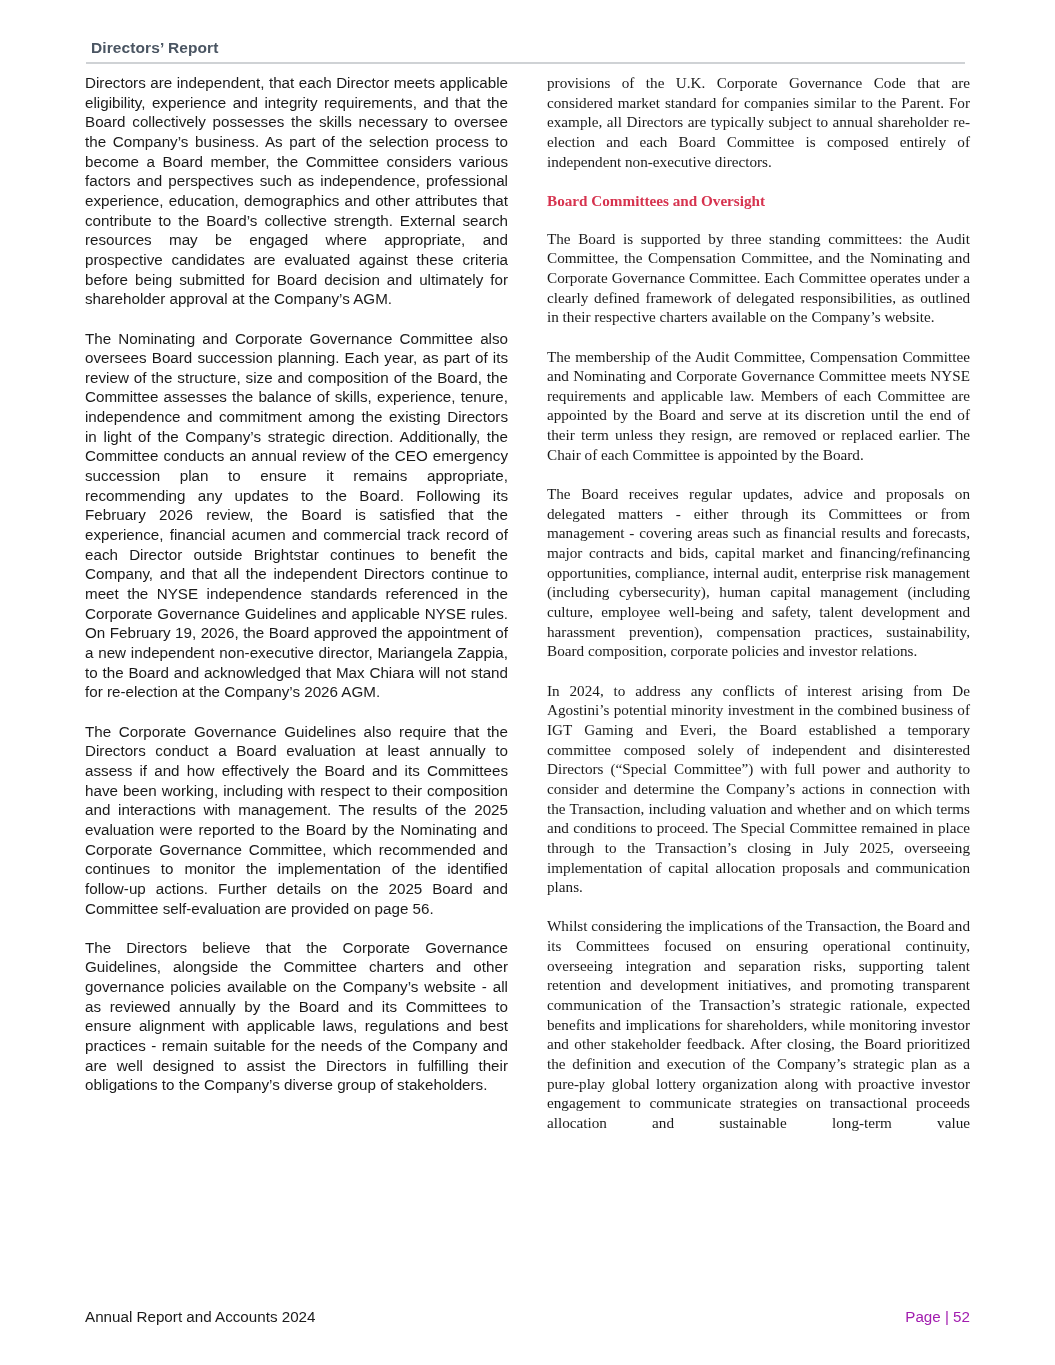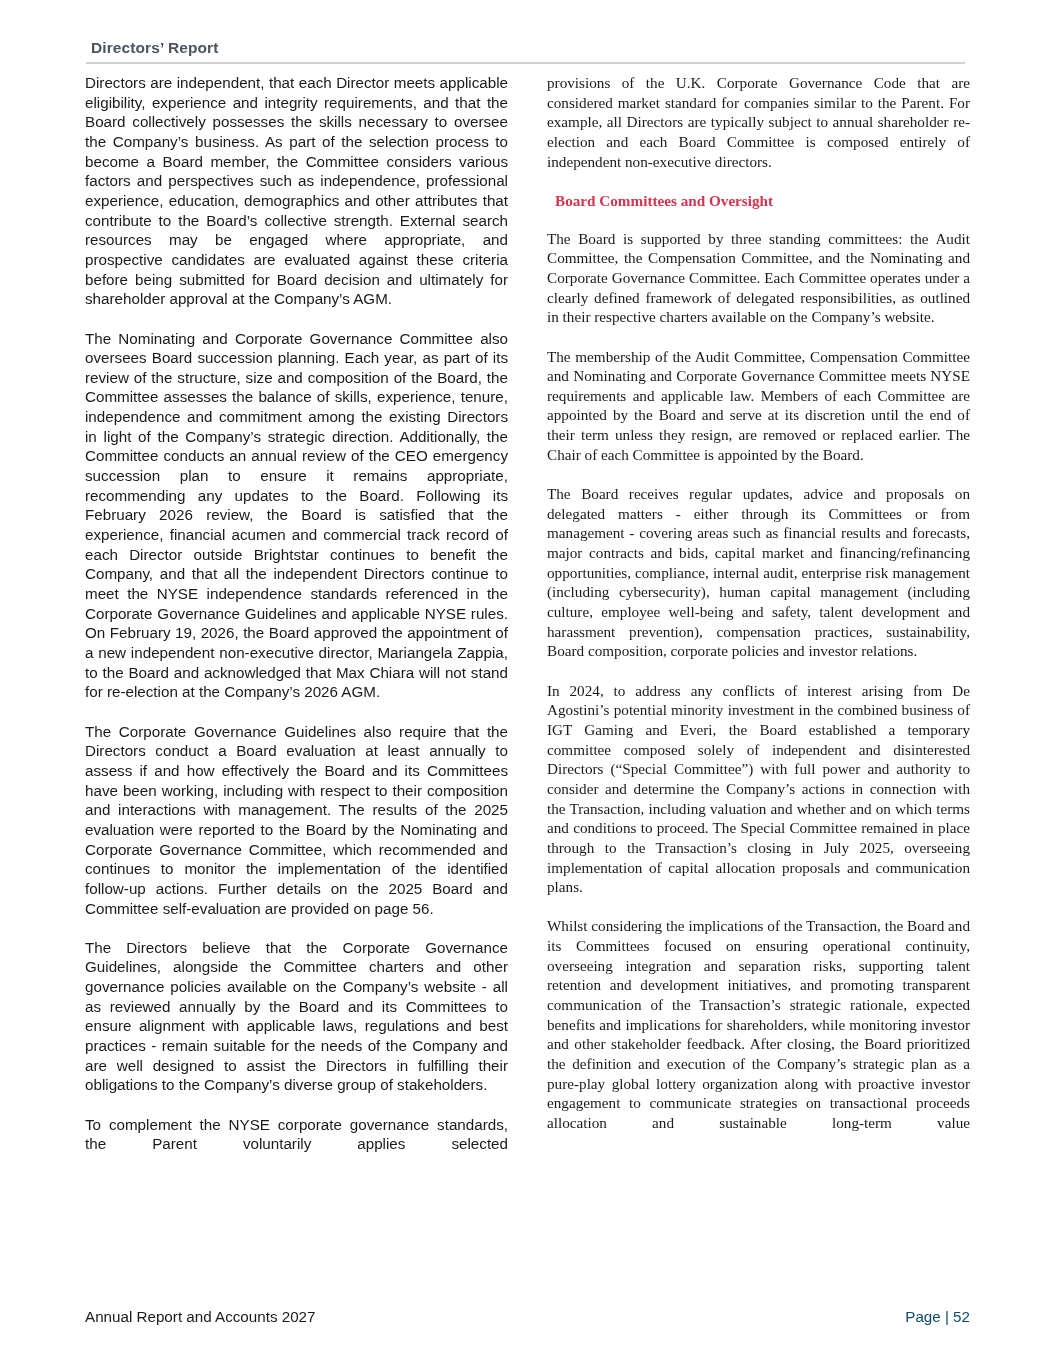--- a/index.html
+++ b/index.html
@@ -6,47 +6,46 @@
   body { width: 1055px; height: 1365px; position: relative; overflow: hidden;
          font-family: "Liberation Sans", sans-serif; color: #1a1a1a; }
   .header-title { position: absolute; left: 91px; top: 39px; font-size: 15.5px;
                   font-weight: bold; color: #4a5562; letter-spacing: 0.1px; }
   .header-rule { position: absolute; left: 86px; top: 62px; width: 879px; height: 2px; background: #cfd2d5; }
   .col { position: absolute; top: 73px; width: 423px; font-size: 15.2px; line-height: 19.65px; text-align: justify; }
   .col-left { left: 85px; }
   .col-right { left: 547px; font-family: Liberation Serif, serif; }
   .col p { margin: 0 0 19.65px 0; hyphens: none; }
   .col p.cont-end { text-align-last: justify; margin-bottom: 0; }
-  .section-heading { margin: 8px; font-weight: bold; color: #d6334f; font-size: 15.2px; line-height: 19.65px; }
+  .section-heading { margin: 0; font-weight: bold; color: #d6334f; font-size: 15.2px; line-height: 19.65px; }
   .col p.after-heading { margin-top: 18px; }
   .footer-left { position: absolute; left: 85px; top: 1308px; font-size: 15.2px; color: #1a1a1a; }
-  .footer-right { position: absolute; right: 85px; top: 1308px; font-size: 15.2px; color: #0c4a6e; }
+  .footer-right { position: absolute; right: 85px; top: 1308px; font-size: 15.2px; color: #a21caf; }
 </style>
 </head>
 <body>
 
 <div>
   <div class="header-title">Directors’ Report</div>
   <div class="header-rule"></div>
 </div>
 
 <div class="col col-left">
   <p>Directors are independent, that each Director meets applicable eligibility, experience and integrity requirements, and that the Board collectively possesses the skills necessary to oversee the Company’s business. As part of the selection process to become a Board member, the Committee considers various factors and perspectives such as independence, professional experience, education, demographics and other attributes that contribute to the Board’s collective strength. External search resources may be engaged where appropriate, and prospective candidates are evaluated against these criteria before being submitted for Board decision and ultimately for shareholder approval at the Company’s AGM.</p>
   <p>The Nominating and Corporate Governance Committee also oversees Board succession planning. Each year, as part of its review of the structure, size and composition of the Board, the Committee assesses the balance of skills, experience, tenure, independence and commitment among the existing Directors in light of the Company’s strategic direction. Additionally, the Committee conducts an annual review of the CEO emergency succession plan to ensure it remains appropriate, recommending any updates to the Board. Following its February 2026 review, the Board is satisfied that the experience, financial acumen and commercial track record of each Director outside Brightstar continues to benefit the Company, and that all the independent Directors continue to meet the NYSE independence standards referenced in the Corporate Governance Guidelines and applicable NYSE rules. On February 19, 2026, the Board approved the appointment of a new independent non-executive director, Mariangela Zappia, to the Board and acknowledged that Max Chiara will not stand for re-election at the Company’s 2026 AGM.</p>
   <p>The Corporate Governance Guidelines also require that the Directors conduct a Board evaluation at least annually to assess if and how effectively the Board and its Committees have been working, including with respect to their composition and interactions with management. The results of the 2025 evaluation were reported to the Board by the Nominating and Corporate Governance Committee, which recommended and continues to monitor the implementation of the identified follow-up actions. Further details on the 2025 Board and Committee self-evaluation are provided on page 56.</p>
   <p>The Directors believe that the Corporate Governance Guidelines, alongside the Committee charters and other governance policies available on the Company’s website - all as reviewed annually by the Board and its Committees to ensure alignment with applicable laws, regulations and best practices - remain suitable for the needs of the Company and are well designed to assist the Directors in fulfilling their obligations to the Company’s diverse group of stakeholders.</p>
-  <p class="cont-end">To complement the NYSE corporate governance standards, the Parent voluntarily applies selected</p>
 </div>
 
 <div class="col col-right">
   <p>provisions of the U.K. Corporate Governance Code that are considered market standard for companies similar to the Parent. For example, all Directors are typically subject to annual shareholder re-election and each Board Committee is composed entirely of independent non-executive directors.</p>
   <h2 class="section-heading">Board Committees and Oversight</h2>
   <p class="after-heading">The Board is supported by three standing committees: the Audit Committee, the Compensation Committee, and the Nominating and Corporate Governance Committee. Each Committee operates under a clearly defined framework of delegated responsibilities, as outlined in their respective charters available on the Company’s website.</p>
   <p>The membership of the Audit Committee, Compensation Committee and Nominating and Corporate Governance Committee meets NYSE requirements and applicable law. Members of each Committee are appointed by the Board and serve at its discretion until the end of their term unless they resign, are removed or replaced earlier. The Chair of each Committee is appointed by the Board.</p>
   <p>The Board receives regular updates, advice and proposals on delegated matters - either through its Committees or from management - covering areas such as financial results and forecasts, major contracts and bids, capital market and financing/refinancing opportunities, compliance, internal audit, enterprise risk management (including cybersecurity), human capital management (including culture, employee well-being and safety, talent development and harassment prevention), compensation practices, sustainability, Board composition, corporate policies and investor relations.</p>
   <p>In 2024, to address any conflicts of interest arising from De Agostini’s potential minority investment in the combined business of IGT Gaming and Everi, the Board established a temporary committee composed solely of independent and disinterested Directors (“Special Committee”) with full power and authority to consider and determine the Company’s actions in connection with the Transaction, including valuation and whether and on which terms and conditions to proceed. The Special Committee remained in place through to the Transaction’s closing in July 2025, overseeing implementation of capital allocation proposals and communication plans.</p>
   <p class="cont-end">Whilst considering the implications of the Transaction, the Board and its Committees focused on ensuring operational continuity, overseeing integration and separation risks, supporting talent retention and development initiatives, and promoting transparent communication of the Transaction’s strategic rationale, expected benefits and implications for shareholders, while monitoring investor and other stakeholder feedback. After closing, the Board prioritized the definition and execution of the Company’s strategic plan as a pure-play global lottery organization along with proactive investor engagement to communicate strategies on transactional proceeds allocation and sustainable long-term value</p>
 </div>
 
 <div>
-  <div class="footer-left">Annual Report and Accounts 2027</div>
+  <div class="footer-left">Annual Report and Accounts 2024</div>
   <div class="footer-right">Page | 52</div>
 </div>
 
 </body></html>

